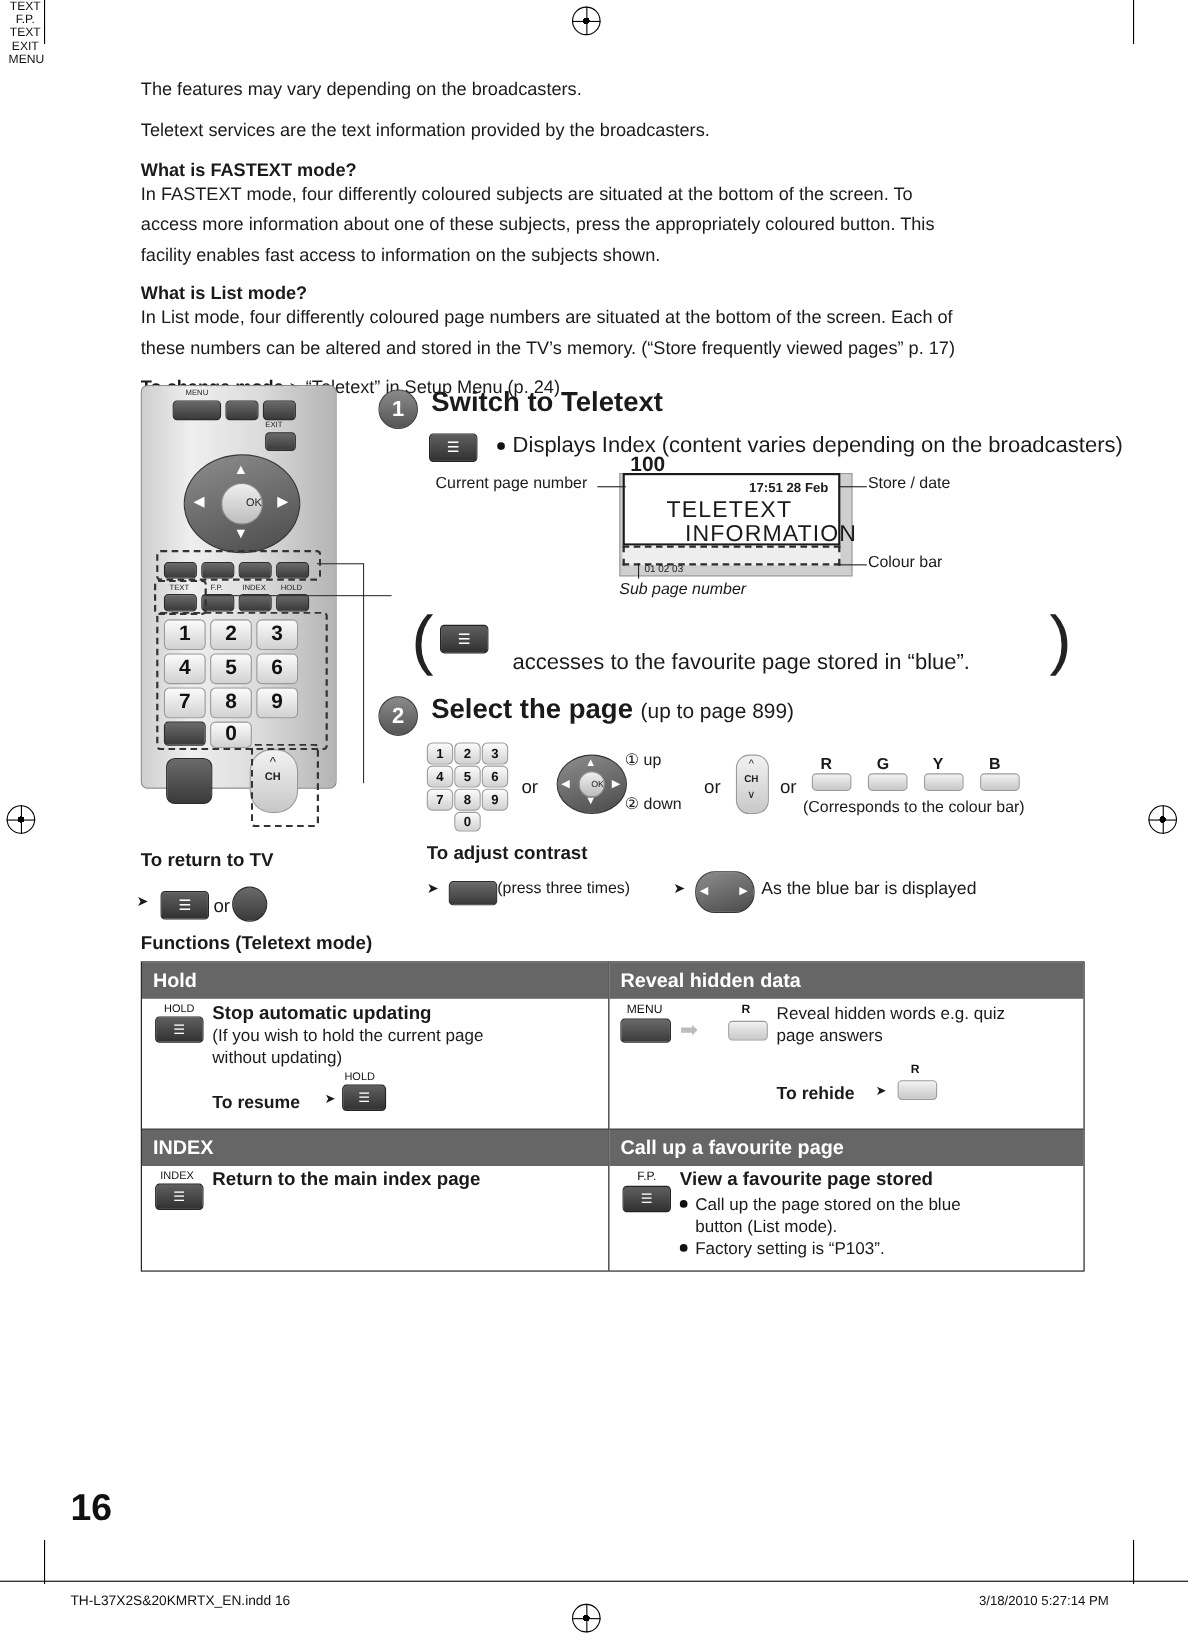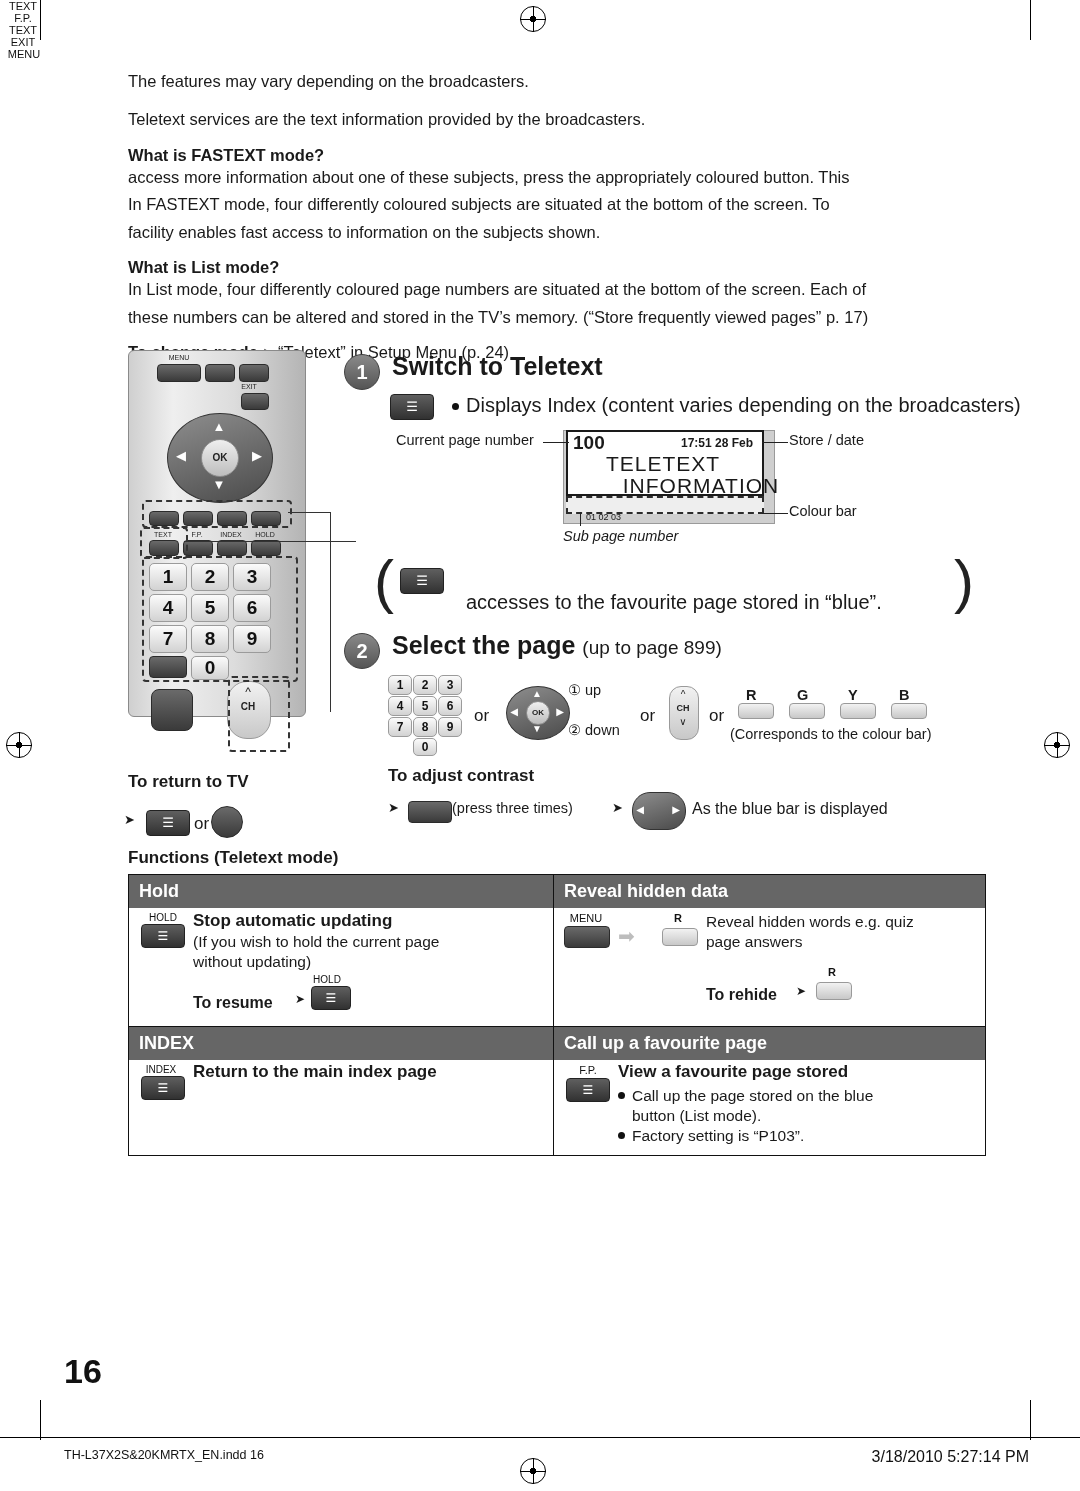--- a/index.html
+++ b/index.html
@@ -34,21 +34,21 @@
   
   .remote{position:absolute;left:128px;top:350px;width:176px;height:365px;
     background:linear-gradient(90deg,#cfcfcf 0%,#efefef 25%,#dcdcdc 60%,#b4b4b4 100%);
     border:1px solid #8a8a8a;border-radius:6px;}
   .rk{position:absolute;background:linear-gradient(180deg,#6a6a6a,#3a3a3a);border-radius:4px;border:1px solid #2b2b2b;}
   .rk.light{background:linear-gradient(180deg,#f2f2f2,#c8c8c8);border:1px solid #9a9a9a;color:#222;}
   .rlabel{position:absolute;font-size:7px;color:#222;text-align:center;}
   .rlabel.w{color:#fff;}
   .dpad{position:absolute;border-radius:50%;background:linear-gradient(160deg,#8e8e8e,#4a4a4a);border:1px solid #333;}
   .okc{position:absolute;border-radius:50%;background:linear-gradient(180deg,#efefef,#bdbdbd);border:1px solid #8d8d8d;
-       font-size:10px;font-weight:bold;color:#222;text-align:center;}
+       font-size:10px;font-weight:normal;color:#222;text-align:right;}
   .numbtn{position:absolute;background:linear-gradient(180deg,#fbfbfb,#d2d2d2);border:1px solid #9b9b9b;border-radius:5px;
     font-size:19px;font-weight:bold;color:#111;text-align:center;}
   .dashsel{position:absolute;border:2px dashed #333;border-radius:4px;}
   .leadline{position:absolute;border-top:1px solid #333;}
   .leadv{position:absolute;border-left:1px solid #333;}
 
   
   .stepnum{position:absolute;width:34px;height:34px;border-radius:50%;
     background:linear-gradient(180deg,#8a8a8a,#555);color:#fff;border:1px solid #3f3f3f;
     font-size:20px;font-weight:bold;text-align:center;line-height:34px;}
@@ -77,21 +77,21 @@
 
   
   .ftitle{position:absolute;font-size:17px;font-weight:bold;}
   .table{position:absolute;border:1px solid #111;}
   .thead{background:#666;color:#fff;font-size:18px;font-weight:bold;padding:6px 10px;}
   .cellp{font-size:15.5px;line-height:1.3;}
 
   .pagenum{position:absolute;left:64px;top:1352px;font-size:34px;font-weight:bold;color:#111;}
   .footbar{position:absolute;left:0;right:0;top:1437px;border-top:1px solid #000;}
   .footleft{position:absolute;left:64px;top:1448px;font-size:12.5px;color:#111;}
-  .footright{position:absolute;right:51px;top:1448px;font-size:16px;color:#111;}
+  .footright{position:absolute;right:72px;top:1448px;font-size:12px;color:#111;}
 </style>
 </head>
 <body>
 
 <div class="page">
 
   <div class="cropmark" style="left:40px;top:0;width:1px;height:40px;"></div>
   <div class="cropmark" style="left:1030px;top:0;width:1px;height:40px;"></div>
   <div class="cropmark" style="left:40px;top:1400px;width:1px;height:40px;"></div>
   <div class="cropmark" style="left:1030px;top:1400px;width:1px;height:40px;"></div>
@@ -103,22 +103,22 @@
   <div class="reg" style="left:1044px;top:732px;"></div>
   <div class="regring" style="left:1044px;top:732px;width:24px;height:24px;"></div>
   <div class="reg" style="left:520px;top:1458px;"></div>
   <div class="regring" style="left:520px;top:1458px;width:24px;height:24px;"></div>
 
   <div class="content">
     <p class="intro" style="margin-top:-10px;">The features may vary depending on the broadcasters.</p>
     <p class="intro">Teletext services are the text information provided by the broadcasters.</p>
 
     <div class="sub-h">What is FASTEXT mode?</div>
+    <p class="para">In FASTEXT mode, four differently coloured subjects are situated at the bottom of the screen. To</p>
     <p class="para">access more information about one of these subjects, press the appropriately coloured button. This</p>
-    <p class="para">In FASTEXT mode, four differently coloured subjects are situated at the bottom of the screen. To</p>
     <p class="para">facility enables fast access to information on the subjects shown.</p>
 
     <div class="sub-h" style="margin-top:14px;">What is List mode?</div>
     <p class="para">In List mode, four differently coloured page numbers are situated at the bottom of the screen. Each of</p>
     <p class="para">these numbers can be altered and stored in the TV’s memory. (“Store frequently viewed pages”  p. 17)</p>
 
     <p class="changemode">
       <b>To change mode</b>
       <span class="arrowglyph">➤</span>
       <span>“Teletext” in Setup Menu (p. 24)</span>
@@ -185,21 +185,21 @@
   <div class="steptitle" style="left:392px;top:352px;">Switch to Teletext</div>
 
   <div class="keycap" style="left:388px;top:382px;width:46px;">TEXT</div>
   <div class="keybox" style="position:absolute;left:390px;top:394px;width:42px;height:24px;line-height:24px;font-size:13px;">☰</div>
   <div class="bulletline" style="left:452px;top:394px;">
     <span class="dot"></span><span>Displays Index (content varies depending on the broadcasters)</span>
   </div>
 
   <div class="tvscreen" style="left:563px;top:430px;width:210px;height:92px;"></div>
   <div class="tvinner" style="left:566px;top:430px;width:194px;height:62px;"></div>
-  <div class="callout" style="left:573px;top:432px;font-size:19px;font-weight:bold;">100</div>
+  <div class="callout" style="left:573px;top:412px;font-size:19px;font-weight:bold;">100</div>
   <div class="callout" style="left:681px;top:436px;font-size:12px;font-weight:bold;">17:51 28 Feb</div>
   <div class="tt1" style="left:566px;top:452px;width:194px;">TELETEXT</div>
   <div class="tt1" style="left:566px;top:474px;width:194px;margin-left:38px;">INFORMATION</div>
 
   <div class="colourbar" style="left:566px;top:496px;width:194px;height:14px;"></div>
   <div class="callout" style="left:586px;top:512px;font-size:9px;">01  02  03</div>
 
   <div class="callout" style="left:396px;top:432px;">Current page number</div>
   <div class="hline" style="left:543px;top:442px;width:26px;"></div>
   <div class="callout" style="left:789px;top:432px;">Store / date</div>

